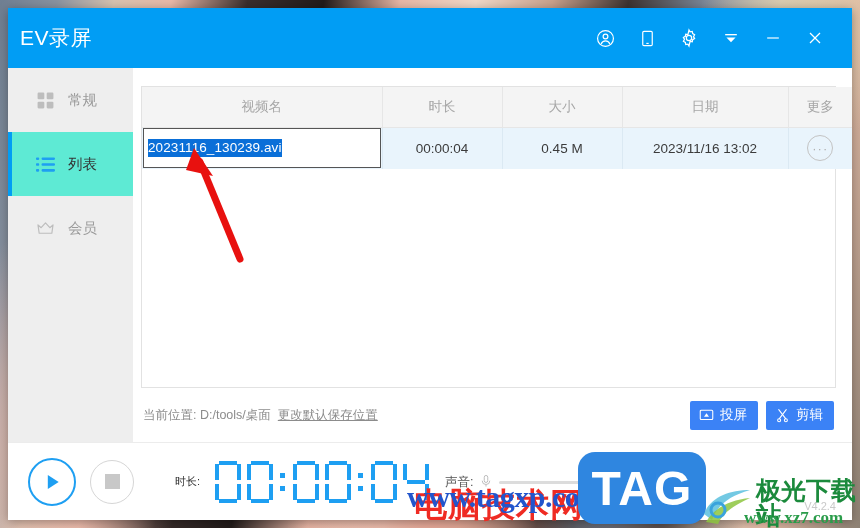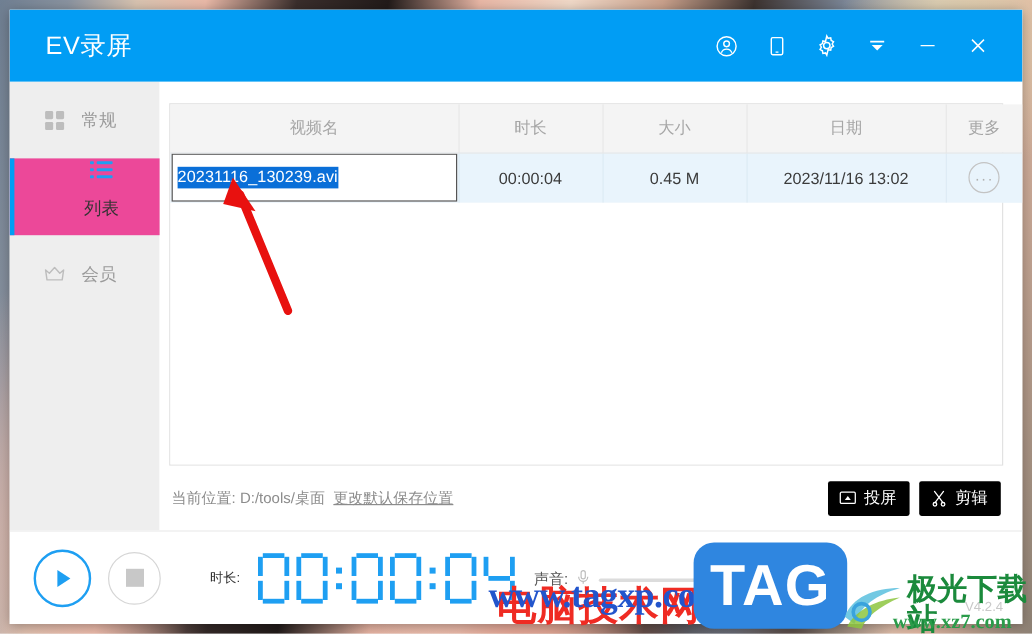--- a/index.html
+++ b/index.html
@@ -39,21 +39,21 @@
     box-shadow: 0 2px 10px rgba(0,0,0,.35);
     overflow: hidden;
     display: flex; flex-direction: column;
   }
 
   
   #titlebar {
     height: 60px; flex: 0 0 60px;
     background: #019df4;
     display: flex; align-items: center;
-    padding: 0 18px 0 30px;
+    padding: 0 18px 0 12px;
     position: relative;
   }
   #app-title {
     color: #fff; font-size: 21px; letter-spacing: .5px;
     font-weight: 400;
   }
   #title-actions {
     margin-left: auto;
     display: flex; align-items: center; gap: 4px;
   }
@@ -77,23 +77,22 @@
     height: 64px;
     display: flex; align-items: center;
     padding-left: 28px;
     gap: 13px;
     position: relative;
     cursor: pointer;
     color: #9a9a9a;
     font-size: 14.5px;
   }
   .side-item.active {
-    background: #ec4899;
+    background: #5eead4;
     color: #333333;
-    flex-direction: column;
   }
   .side-item.active::before {
     content: "";
     position: absolute; left: 0; top: 0; bottom: 0;
     width: 4px; background: #019df4;
   }
   .side-icon { width: 19px; height: 19px; display: block; flex: 0 0 19px; }
 
   
   #content {
@@ -170,21 +169,21 @@
     display: flex; align-items: center;
     padding: 0 2px 0 2px;
   }
   #path-text { font-size: 12.5px; color: #8c8c8c; }
   #path-link {
     font-size: 12.5px; color: #8c8c8c;
     text-decoration: underline; margin-left: 7px; cursor: pointer;
   }
   #action-buttons { margin-left: auto; display: flex; gap: 8px; }
   .act-btn {
-    background: #000000;
+    background: #3b82f6;
     color: #ffffff;
     border: none;
     height: 29px;
     padding: 0 11px 0 9px;
     display: inline-flex; align-items: center; gap: 6px;
     font-size: 13.5px; cursor: pointer;
     font-family: inherit;
     border-radius: 2px;
   }
   .act-btn svg { display: block; }

